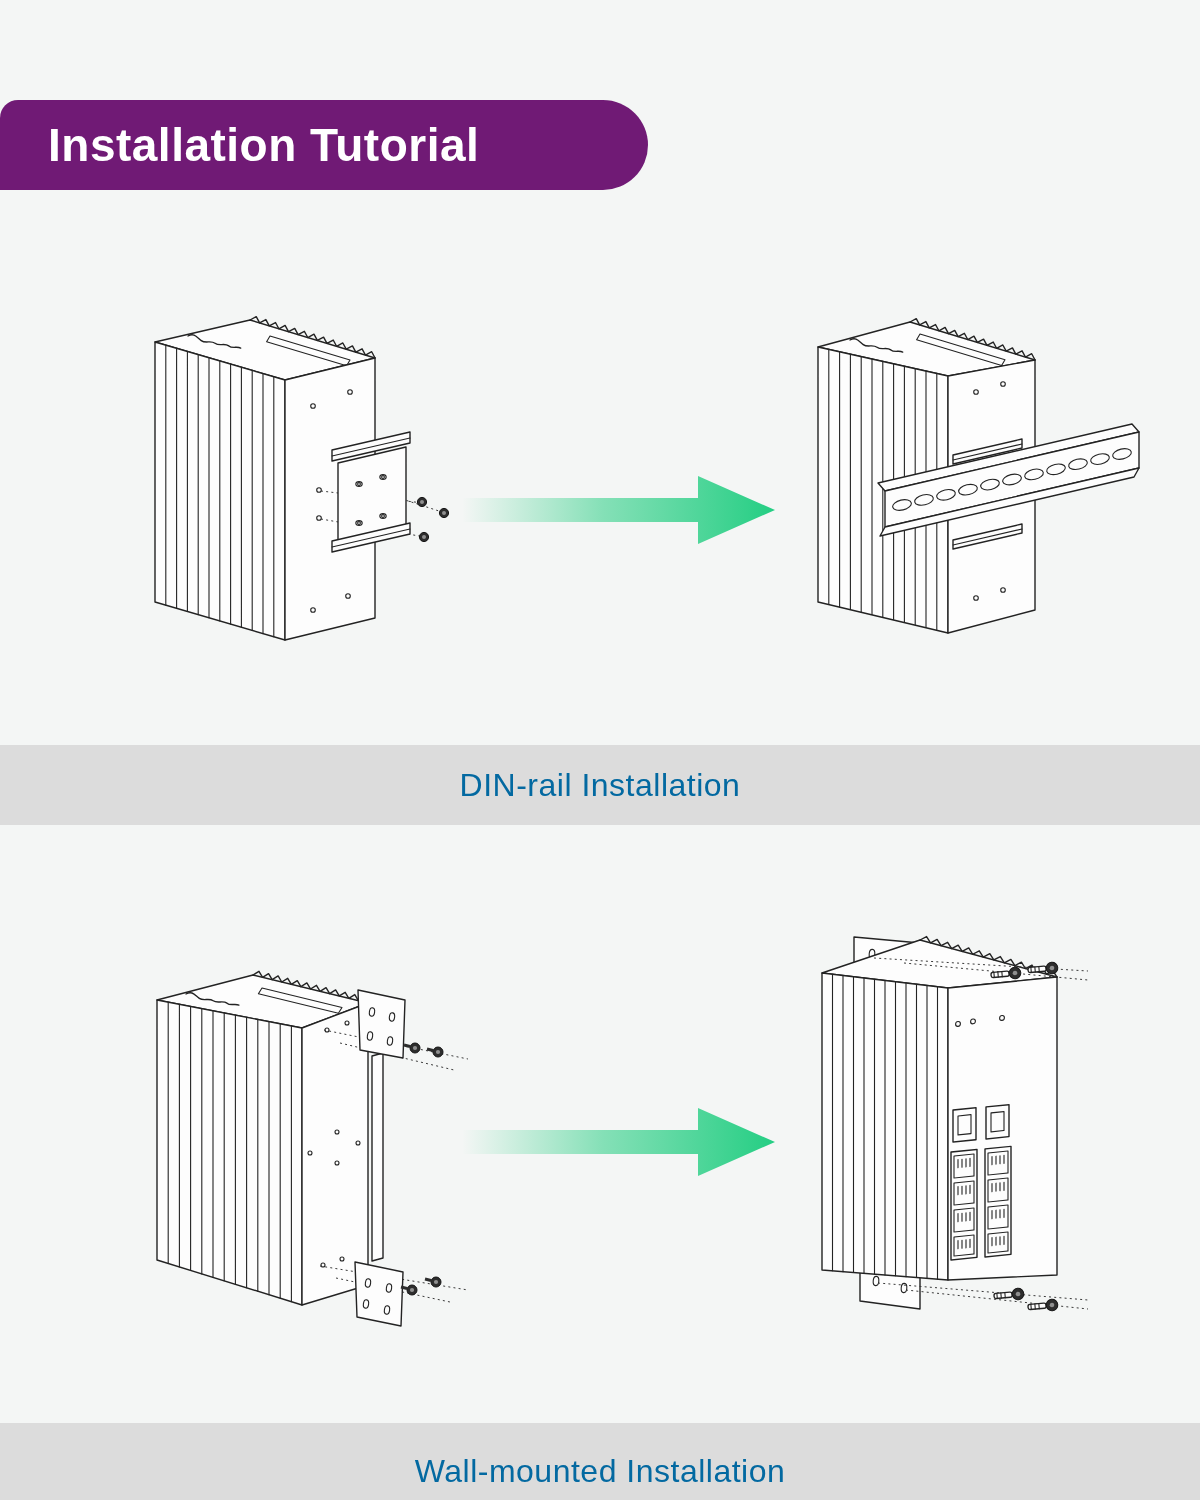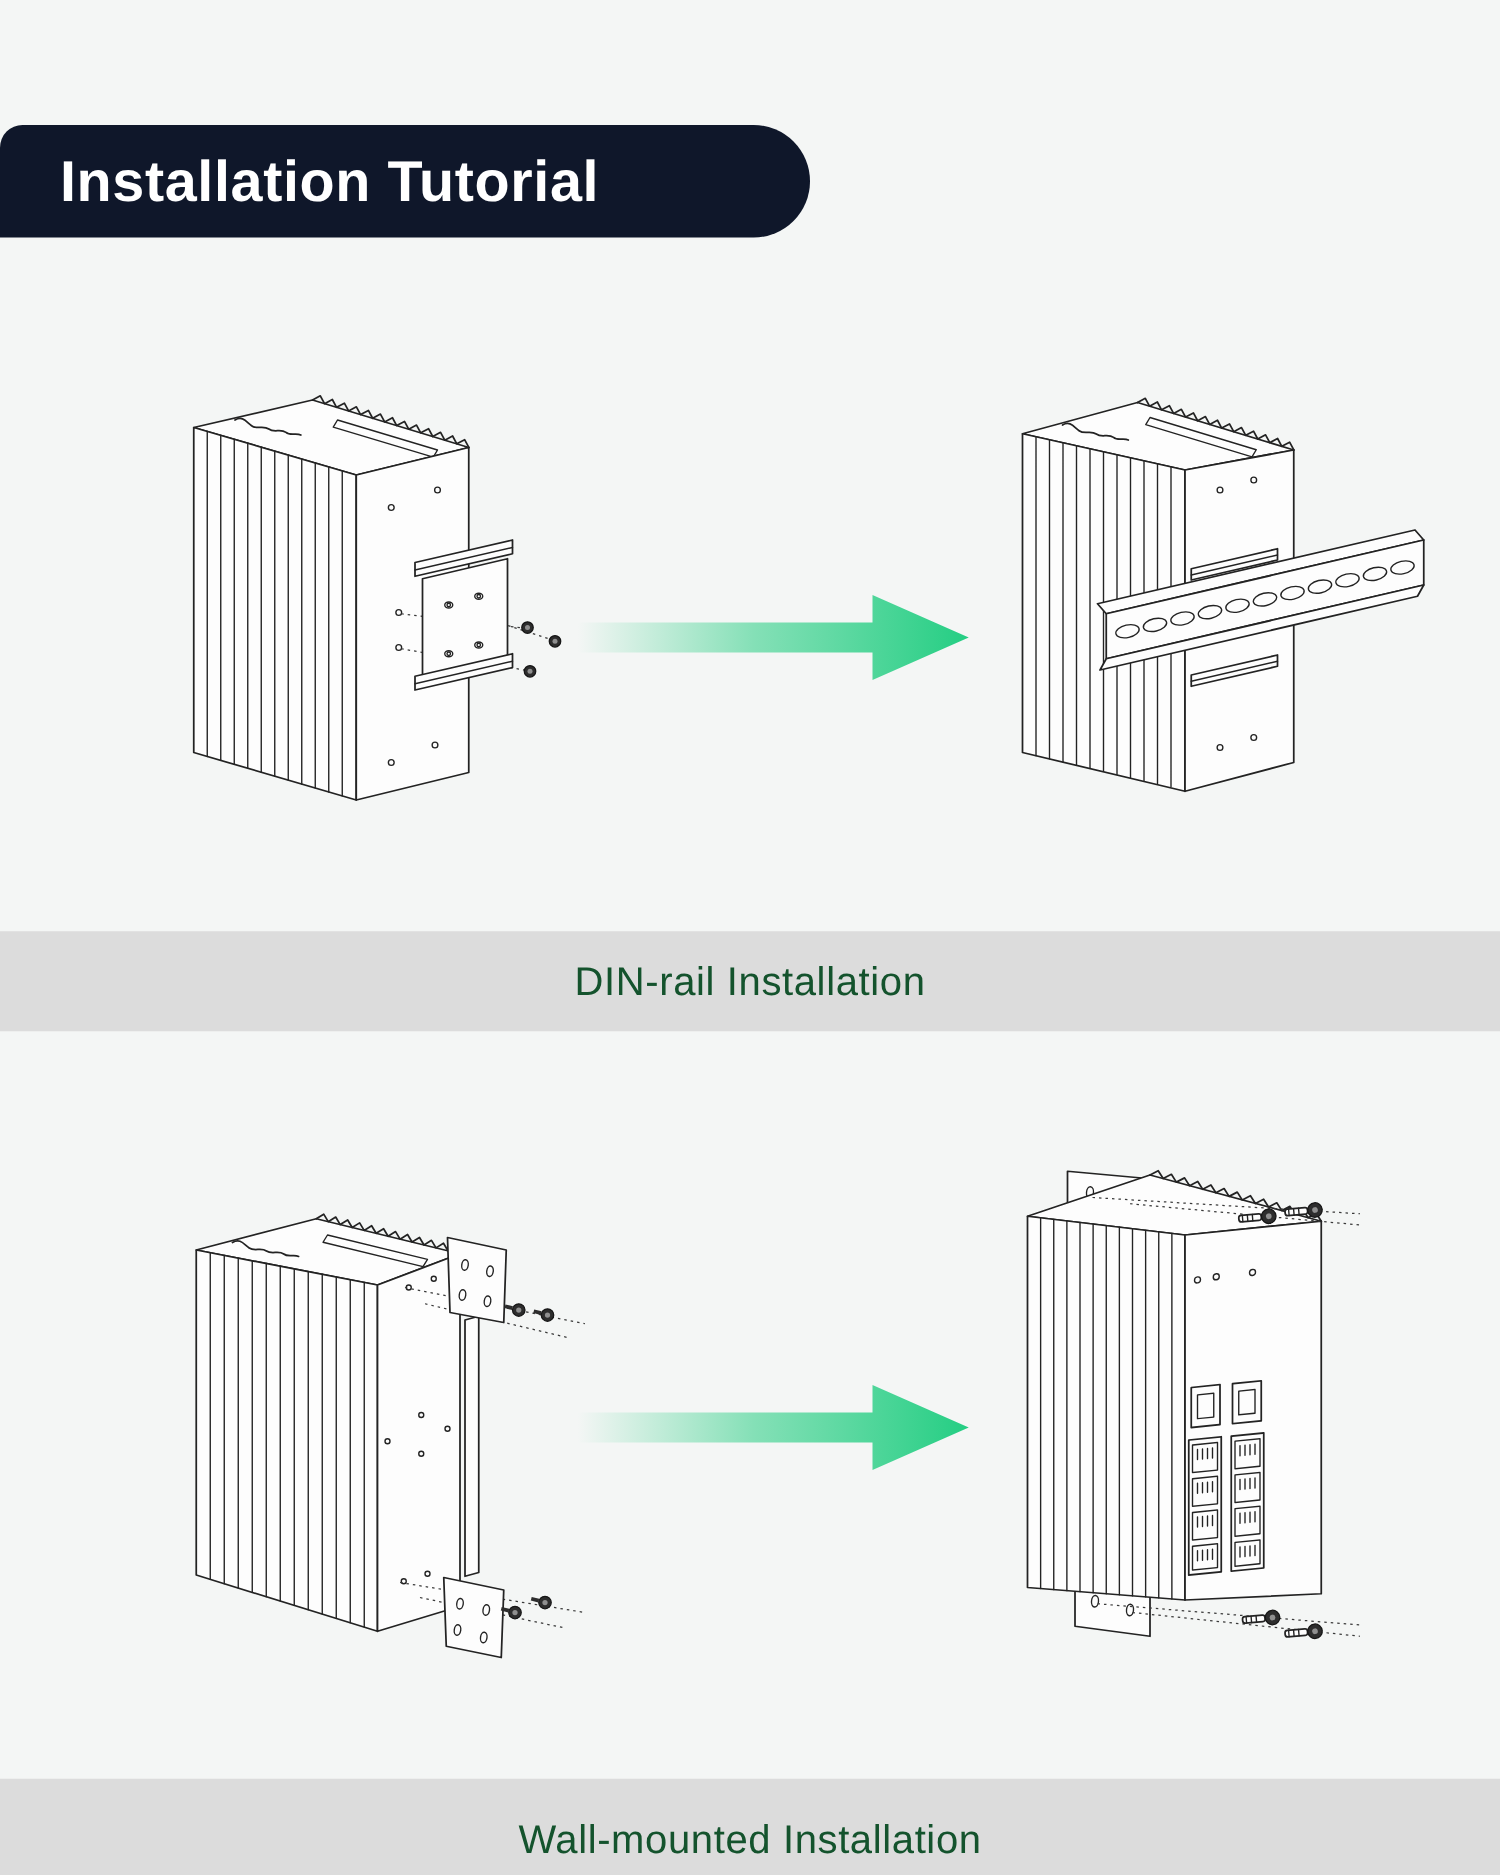--- a/index.html
+++ b/index.html
@@ -1,29 +1,29 @@
 <!DOCTYPE html>
 <html><head>
 <meta charset="utf-8">
 <style>
   html,body{margin:0;padding:0;}
   body{font-family:"Liberation Sans", sans-serif;}
   .page{position:relative;width:1200px;height:1500px;background:#f4f6f5;overflow:hidden;}
 
-  .banner{position:absolute;left:0;top:100px;width:648px;height:90px;background:#0f172a;
+  .banner{position:absolute;left:0;top:100px;width:648px;height:90px;background:#701a75;
           border-radius:18px 45px 45px 0;display:flex;align-items:center;box-sizing:border-box;padding-left:48px;}
   .banner-title{color:#ffffff;font-size:46px;font-weight:bold;letter-spacing:0.5px;}
 
   .illus{position:absolute;}
   .arrow{position:absolute;}
 
   .band{position:absolute;left:0;width:1200px;background:#dcdcdc;display:flex;align-items:center;justify-content:center;}
   .band-1{top:745px;height:80px;}
   .band-2{top:1423px;height:96px;}
-  .caption{font-size:32px;color:#14532d;letter-spacing:0.5px;}
+  .caption{font-size:32px;color:#0369a1;letter-spacing:0.5px;}
 
   
   .ln{fill:none;stroke:#232323;stroke-width:1.4;stroke-linejoin:round;stroke-linecap:round;}
   .ln2{fill:none;stroke:#232323;stroke-width:1.1;stroke-linejoin:round;stroke-linecap:round;}
   .fc{fill:#fdfdfd;stroke:#232323;stroke-width:1.4;stroke-linejoin:round;}
   .dot{fill:none;stroke:#3a3a3a;stroke-width:1;stroke-dasharray:2 3.2;}
   .dk{fill:#2d2d2d;stroke:#161616;stroke-width:1;}
   .md{fill:#8f8f8f;stroke:none;}
 </style>
 </head>

